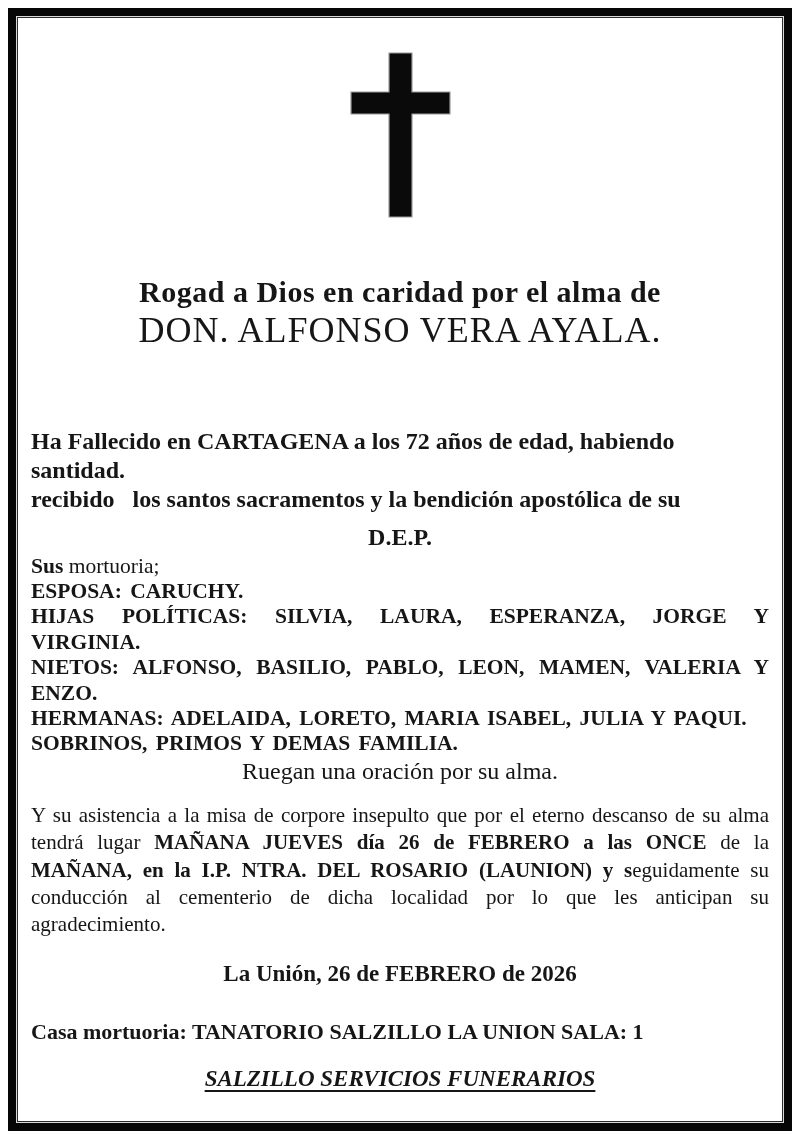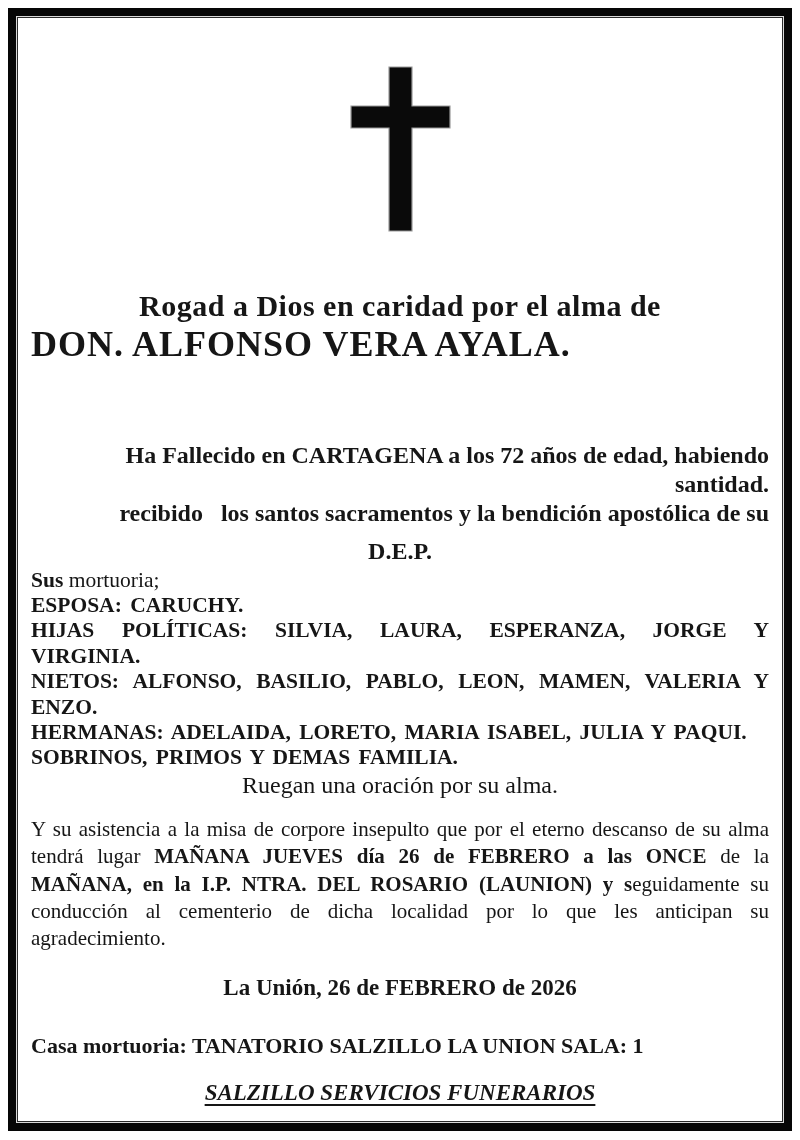--- a/index.html
+++ b/index.html
@@ -22,46 +22,46 @@
     position: absolute;
     top: 8px; left: 8px; right: 8px; bottom: 9px;
     border: 8px solid #060606;
     box-shadow: inset 0 0 0 1px #d9d9d9, inset 0 0 0 2px #2a2a2a;
     background: #ffffff;
     box-sizing: border-box;
   }
   .content {
     position: absolute;
     top: 3px; left: 3px; right: 3px; bottom: 3px;
-    padding: 14px 12px;
+    padding: 0 12px;
     overflow: hidden;
   }
   .cross-wrap {
     margin-top: 33px;
     text-align: center;
     line-height: 0;
   }
   .invocation {
     margin-top: 56px;
     text-align: center;
     font-weight: 700;
     font-size: 30px;
     line-height: 35px;
     letter-spacing: 0.5px;
   }
   .deceased {
-    text-align: left;
-    font-weight: 700;
+    text-align: center;
+    font-weight: 400;
     font-size: 36px;
     line-height: 42px;
     letter-spacing: 1px;
   }
   .announce {
     margin-top: 76px;
-    text-align: right;
+    text-align: left;
     font-weight: 700;
     font-size: 24px;
   }
   .announce div {
     line-height: 29px;
     white-space: pre-wrap;
   }
   .dep {
     margin-top: 10px;
     text-align: center;

